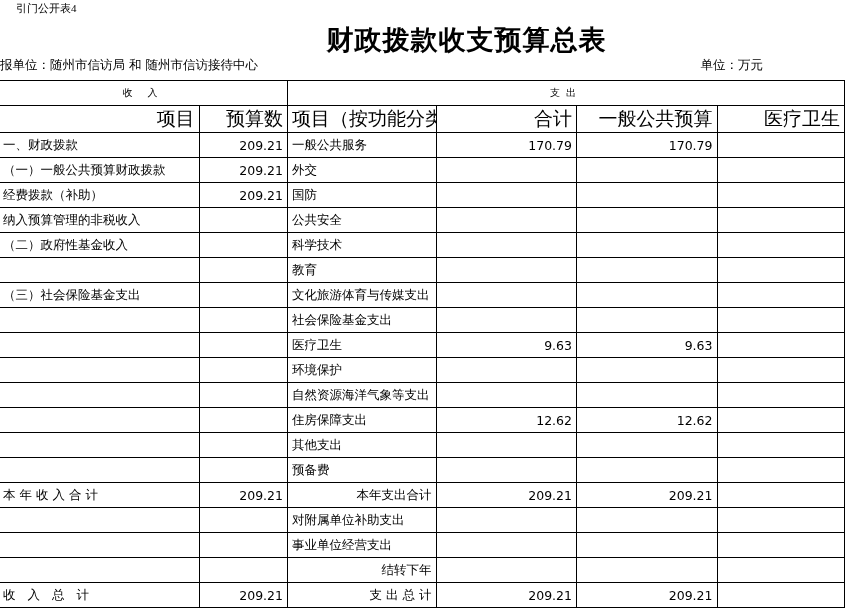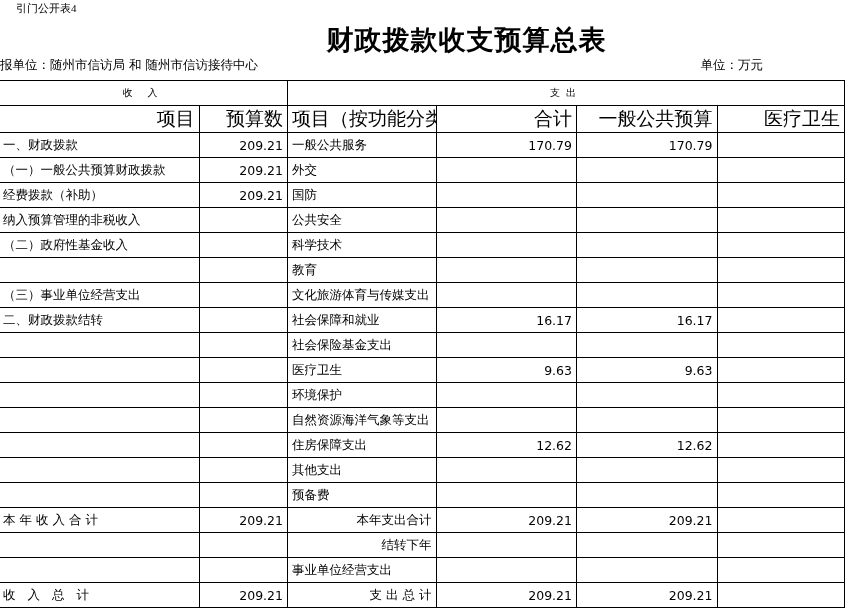--- a/index.html
+++ b/index.html
@@ -199,33 +199,25 @@
         </tr>
         <tr>
           <td class="txt indent0"></td>
           <td class="num"></td>
           <td class="txt">教育</td>
           <td class="num"></td>
           <td class="num"></td>
           <td class="num"></td>
         </tr>
         <tr>
-          <td class="txt indent0">（三）事业单位经营支出</td>
+          <td class="txt indent0">（三）社会保险基金支出</td>
           <td class="num"></td>
           <td class="txt">文化旅游体育与传媒支出</td>
           <td class="num"></td>
           <td class="num"></td>
-          <td class="num"></td>
-        </tr>
-        <tr>
-          <td class="txt indent0">二、财政拨款结转</td>
-          <td class="num"></td>
-          <td class="txt">社会保障和就业</td>
-          <td class="num">16.17</td>
-          <td class="num">16.17</td>
           <td class="num"></td>
         </tr>
         <tr>
           <td class="txt indent0"></td>
           <td class="num"></td>
           <td class="txt">社会保险基金支出</td>
           <td class="num"></td>
           <td class="num"></td>
           <td class="num"></td>
         </tr>
@@ -281,29 +273,37 @@
           <td class="sum-label spaced">本年收入合计</td>
           <td class="num">209.21</td>
           <td class="center-bold">本年支出合计</td>
           <td class="num">209.21</td>
           <td class="num">209.21</td>
           <td class="num"></td>
         </tr>
         <tr>
           <td class="txt indent0"></td>
           <td class="num"></td>
+          <td class="txt">对附属单位补助支出</td>
+          <td class="num"></td>
+          <td class="num"></td>
+          <td class="num"></td>
+        </tr>
+        <tr>
+          <td class="txt indent0"></td>
+          <td class="num"></td>
+          <td class="txt">事业单位经营支出</td>
+          <td class="num"></td>
+          <td class="num"></td>
+          <td class="num"></td>
+        </tr>
+        <tr>
+          <td class="txt indent0"></td>
+          <td class="num"></td>
           <td class="center-bold">结转下年</td>
-          <td class="num"></td>
-          <td class="num"></td>
-          <td class="num"></td>
-        </tr>
-        <tr>
-          <td class="txt indent0"></td>
-          <td class="num"></td>
-          <td class="txt">事业单位经营支出</td>
           <td class="num"></td>
           <td class="num"></td>
           <td class="num"></td>
         </tr>
         <tr>
           <td class="sum-label spaced">收  入  总  计</td>
           <td class="num">209.21</td>
           <td class="center-bold">支  出  总  计</td>
           <td class="num">209.21</td>
           <td class="num">209.21</td>

